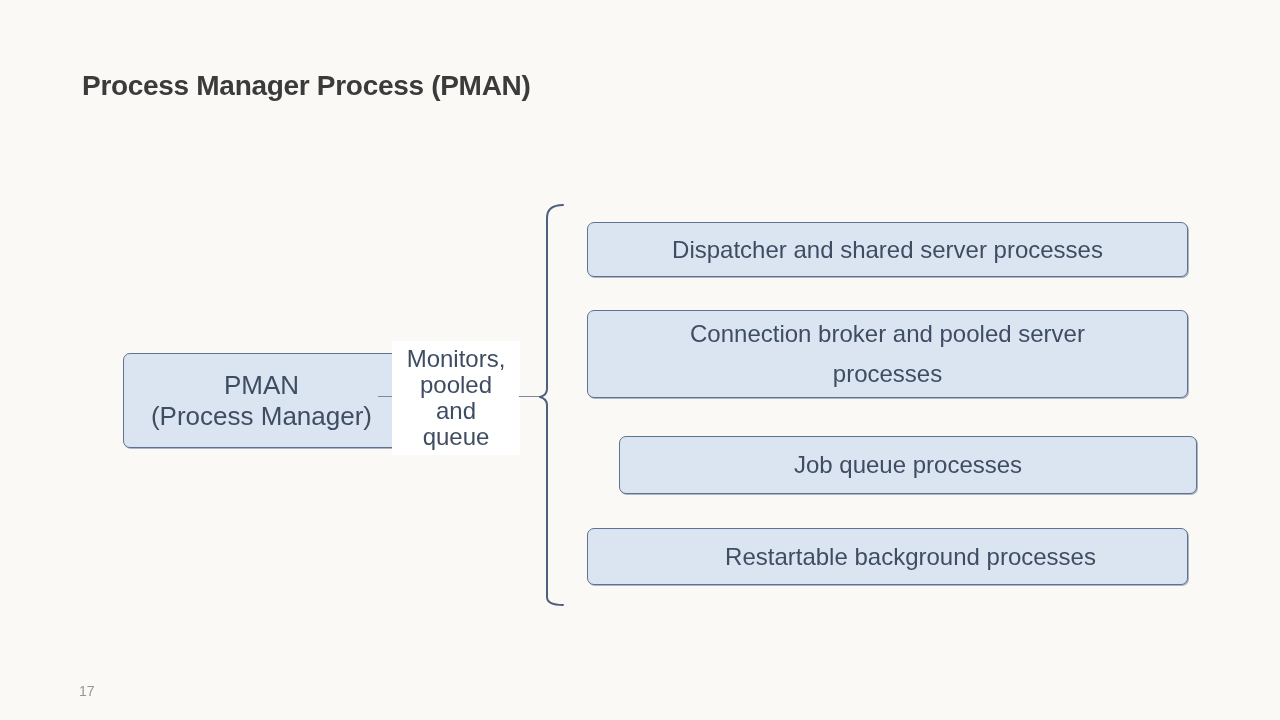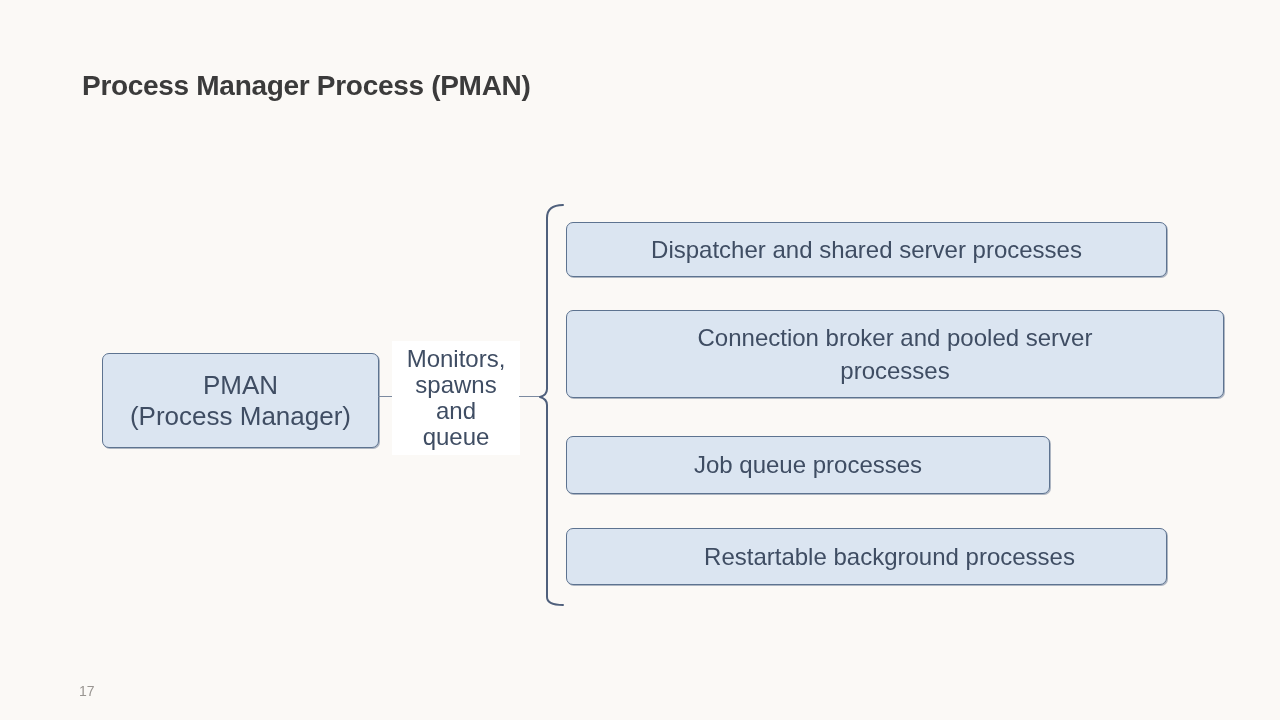--- a/index.html
+++ b/index.html
@@ -28,20 +28,21 @@
     border-radius: 7px;
     box-shadow: 1px 1px 0 rgba(80, 100, 130, 0.45);
     display: flex;
     flex-direction: column;
     align-items: center;
     justify-content: center;
     text-align: center;
     color: var(--box-text, #3f4d63);
     font-size: 24px;
     box-sizing: border-box;
+    margin-left: 21px;
   }
   .pman-box {
     left: 102px;
     top: 353px;
     width: 277px;
     height: 95px;
     font-size: 26px;
     line-height: 31px;
   }
   .connector-label {
@@ -70,23 +71,23 @@
   .brace-svg { position: absolute; left: 535px; top: 200px; }
   .brace-path {
     fill: none;
     stroke: var(--brace, #4f607c);
     stroke-width: 2;
     stroke-linecap: round;
     stroke-linejoin: round;
   }
   .target-box .label-text { display: block; }
   .target-1 { left: 566px; top: 222px; width: 601px; height: 55px; }
-  .target-2 { left: 566px; top: 310px; width: 658px; height: 88px; line-height: 33px; }
+  .target-2 { left: 566px; top: 310px; width: 601px; height: 88px; line-height: 40px; }
   .target-2 .label-text { max-width: 460px; }
-  .target-3 { left: 566px; top: 436px; width: 484px; height: 58px; }
+  .target-3 { left: 598px; top: 436px; width: 578px; height: 58px; }
   .target-4 { left: 566px; top: 528px; width: 601px; height: 57px; padding-left: 46px; }
   .page-number {
     position: absolute;
     left: 79px;
     top: 683px;
     font-size: 14px;
     color: #999591;
   }
 </style>
 </head>
@@ -98,21 +99,21 @@
 
   <div class="box pman-box">
     <div>PMAN</div>
     <div>(Process Manager)</div>
   </div>
 
   <div class="hline hline-1"></div>
 
   <div class="connector-label">
     <div>Monitors,</div>
-    <div>spawns</div>
+    <div>pooled</div>
     <div>and</div>
     <div>queue</div>
   </div>
 
   <div class="hline hline-2"></div>
 
   <svg class="brace-svg" width="40" height="412" viewBox="0 0 40 412">
     <path class="brace-path" d="M 28 5 Q 12 5 12 18 L 12 189 Q 12 195 5 197 Q 12 199 12 205 L 12 397 Q 12 405 28 405"></path>
   </svg>
 

